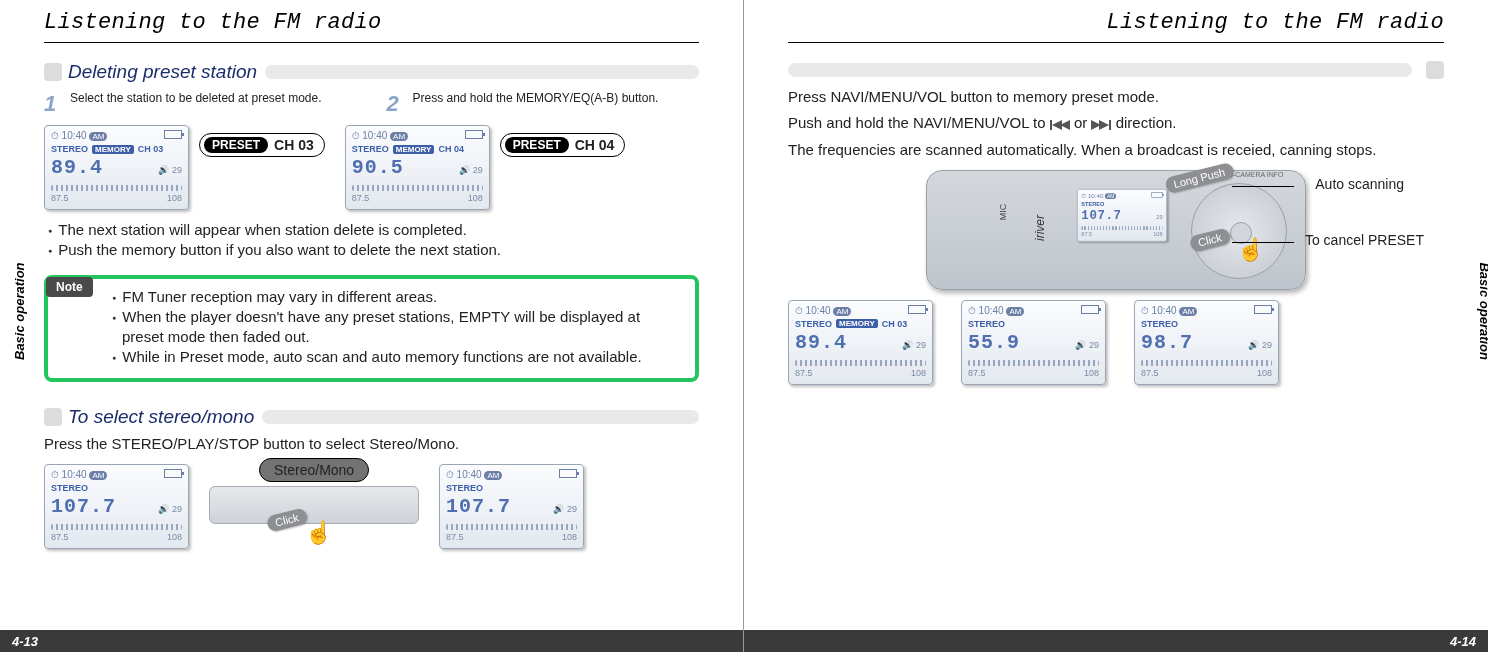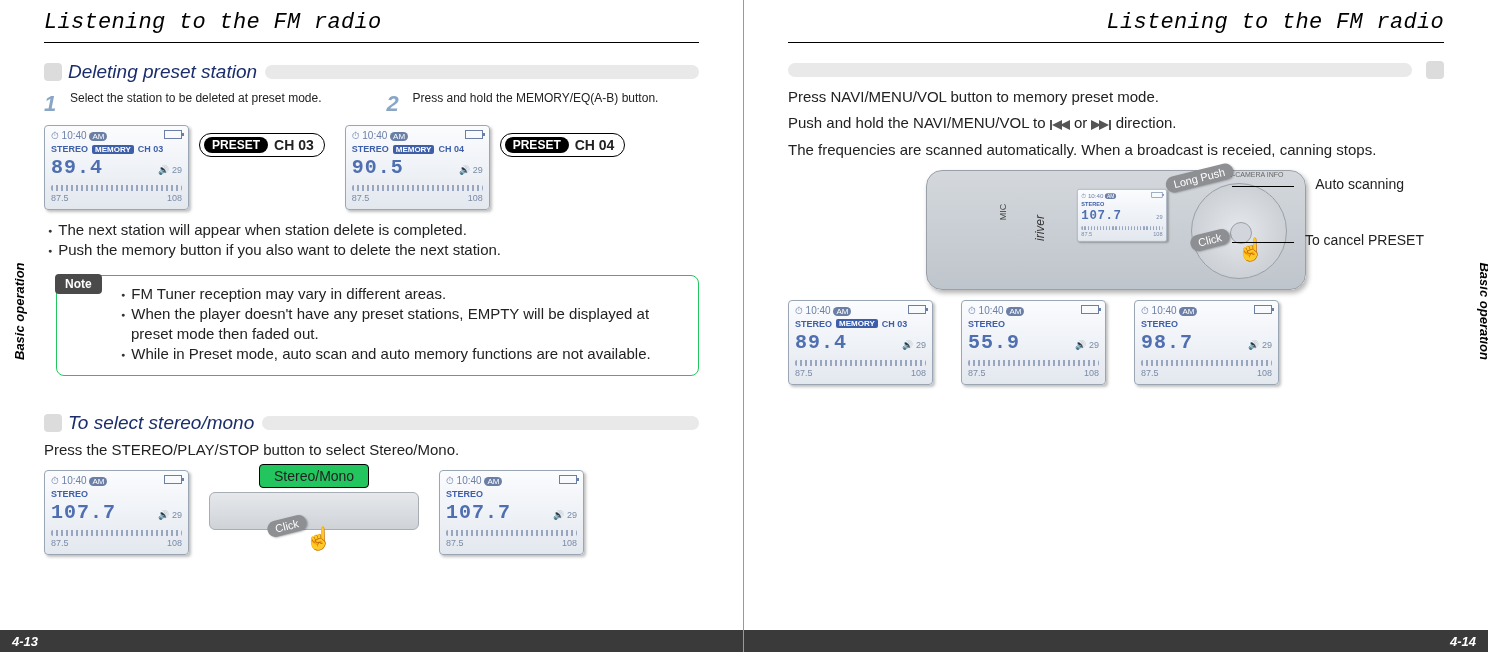--- a/index.html
+++ b/index.html
@@ -34,36 +34,36 @@
   .lcd .mem { background:#3d5ea8; color:#fff; font-size:8px; padding:0 3px; border-radius:2px; }
   .lcd .freq { font-family:"Courier New",monospace; font-weight:700; font-size:20px; color:#4f6fb0; letter-spacing:1px; margin:2px 0 2px 0; }
   .lcd .vol { font-size:9px; color:#7a8ba6; text-align:right; }
   .lcd .band { height:6px; background:repeating-linear-gradient(90deg,#98a7c0 0 2px, transparent 2px 5px); margin-top:4px; border-radius:2px; }
   .lcd .range { display:flex; justify-content:space-between; font-size:9px; color:#7a8ba6; margin-top:2px; }
   .badge { display:inline-flex; align-items:center; border:1px solid #000; border-radius:16px; padding:3px 10px 3px 4px; gap:6px; background:#fff; font-size:14px; font-weight:700; position:relative; top:8px; }
   .badge .p { background:#000; color:#fff; border-radius:12px; padding:1px 8px; font-size:12px; }
   .bullets { margin-top:10px; font-size:15px; line-height:1.35; padding-left:4px; }
   .bullets li { list-style:none; text-indent:-10px; padding-left:10px; }
   .bullets li::before { content:"\25CF"; font-size:7px; vertical-align:2px; margin-right:6px; color:#333; }
-  .notebox { border:1px solid #22c55e; border-radius:8px; padding:8px 12px 10px 60px; margin-top:14px; position:relative; font-size:15px; line-height:1.35;margin-left:12px; }
+  .notebox { border:4px solid #22c55e; border-radius:8px; padding:8px 12px 10px 60px; margin-top:14px; position:relative; font-size:15px; line-height:1.35; }
   .notebox .notelabel { position:absolute; left:-2px; top:-2px; background:#4a4a4a; color:#fff; font-size:12px; font-weight:700; padding:2px 10px; border-radius:4px; }
   .desc { font-size:15px; line-height:1.35; margin-top:6px; }
   .device { width:380px; height:120px; margin:10px auto 10px auto; background:linear-gradient(#d4d8dd,#bfc5cc); border:1px solid #9aa0a7; border-radius:16px; position:relative; box-shadow:2px 3px 5px rgba(0,0,0,.3); }
   .device .inner-lcd { position:absolute; left:150px; top:18px; transform:scale(.62); transform-origin:top left; }
   .device .brand { position:absolute; left:100px; top:50px; transform:rotate(-90deg); font-style:italic; font-size:12px; color:#333; }
   .device .mic { position:absolute; left:68px; top:36px; font-size:9px; transform:rotate(-90deg); color:#444; }
   .device .wheel { position:absolute; right:18px; top:12px; width:96px; height:96px; border-radius:50%; background:radial-gradient(#e5e8ec,#c2c7cd); border:1px solid #9aa0a7; }
   .device .wheel::after { content:""; position:absolute; left:38px; top:38px; width:20px; height:20px; border-radius:50%; background:#d2d6dc; border:1px solid #9aa0a7; }
   .device .wheeltxt { position:absolute; right:18px; top:0px; width:96px; text-align:center; font-size:7px; color:#666; }
   .callout { position:absolute; font-size:11px; color:#fff; background:#8d8f93; padding:2px 8px; border-radius:10px; transform:rotate(-14deg); box-shadow:1px 1px 2px rgba(0,0,0,.3); }
   .label-r { position:absolute; font-size:14px; }
   .lcd-row3 { display:flex; gap:28px; margin-top:8px; justify-content:flex-start; }
   .stereo-row { display:flex; align-items:flex-start; gap:20px; margin-top:10px; }
   .stereo-mid { position:relative; width:210px; }
-  .stereo-mid .bubble { position:absolute; top:-6px; left:50px; border:1px solid #000; border-radius:4px; padding:3px 14px; font-size:14px; background:#22c55e; }
+  .stereo-mid .bubble { position:absolute; top:-6px; left:50px; border:1px solid #000; border-radius:12px; padding:3px 14px; font-size:14px; background:#737373; }
   .stereo-mid .bar { width:210px; height:38px; margin-top:22px; background:linear-gradient(#e6e8eb,#cfd3d8); border:1px solid #a7adb5; border-radius:6px; position:relative; }
   .stereo-mid .click { position:absolute; bottom:-4px; left:58px; }
   .hand { width:22px; height:26px; display:inline-block; position:relative; }
   .hand::before { content:"\261D"; font-size:22px; color:#333; display:block; transform:translateY(-2px); }
   .inline-icon { display:inline-flex; align-items:center; vertical-align:-2px; }
   .inline-icon svg { display:block; }
   .footer { position:absolute; bottom:0; left:0; right:0; height:22px; background:#3a3a3a; color:#fff; display:flex; align-items:center; justify-content:space-between; padding:0 12px; font-style:italic; font-weight:700; font-size:13px; }
   .footer.right { justify-content:flex-end; }
   .footer .fnum { font-style:italic; }
   .side-label { position:absolute; top:260px; font-style:italic; font-weight:700; font-size:13px; transform:rotate(-90deg); transform-origin:left top; color:#000; }
@@ -167,21 +167,21 @@
 
     <div class="notebox">
       <span class="notelabel">Note</span>
       <ul class="bullets" style="margin-top:0">
         <li>FM Tuner reception may vary in different areas.</li>
         <li>When the player doesn't have any preset stations, EMPTY will be displayed at preset mode then faded out.</li>
         <li>While in Preset mode, auto scan and auto memory functions are not available.</li>
       </ul>
     </div>
 
-    <div class="subhead-row" style="margin-top:36px">
+    <div class="subhead-row" style="margin-top:24px">
       <span class="subhead-cap"></span>
       <span class="subhead">To select stereo/mono</span>
       <span class="subhead-line"></span>
     </div>
     <div class="desc">Press the STEREO/PLAY/STOP button to select Stereo/Mono.</div>
 
     <div class="stereo-row">
       <div class="lcd">
         <div class="clock">
             <span>⏱ <span>10:40</span> <span class="am">AM</span></span>

